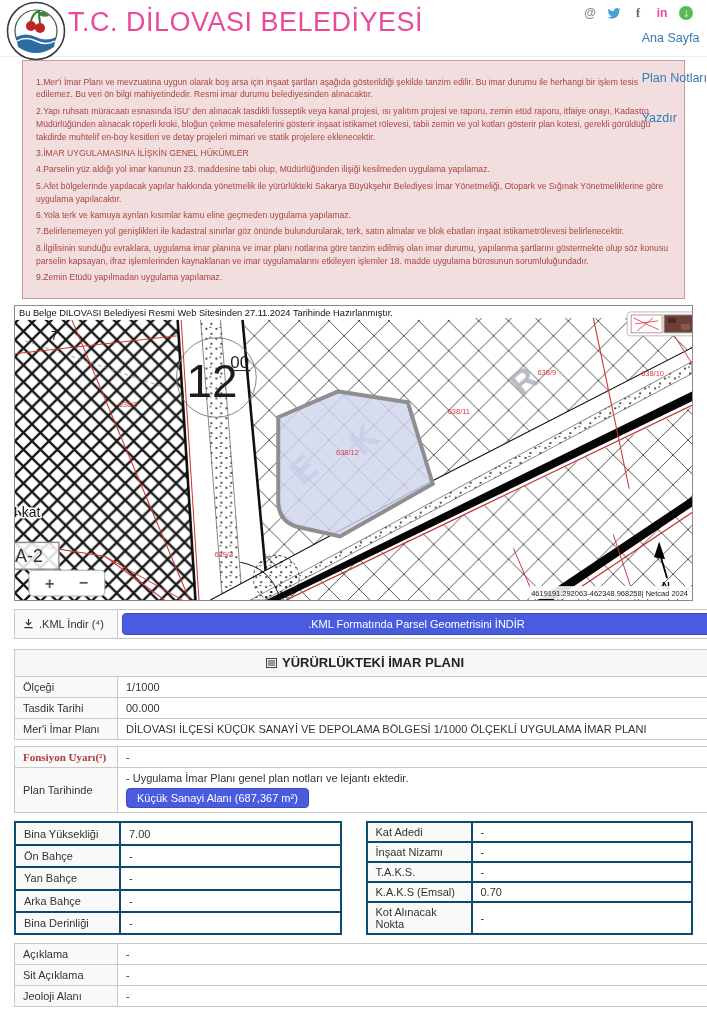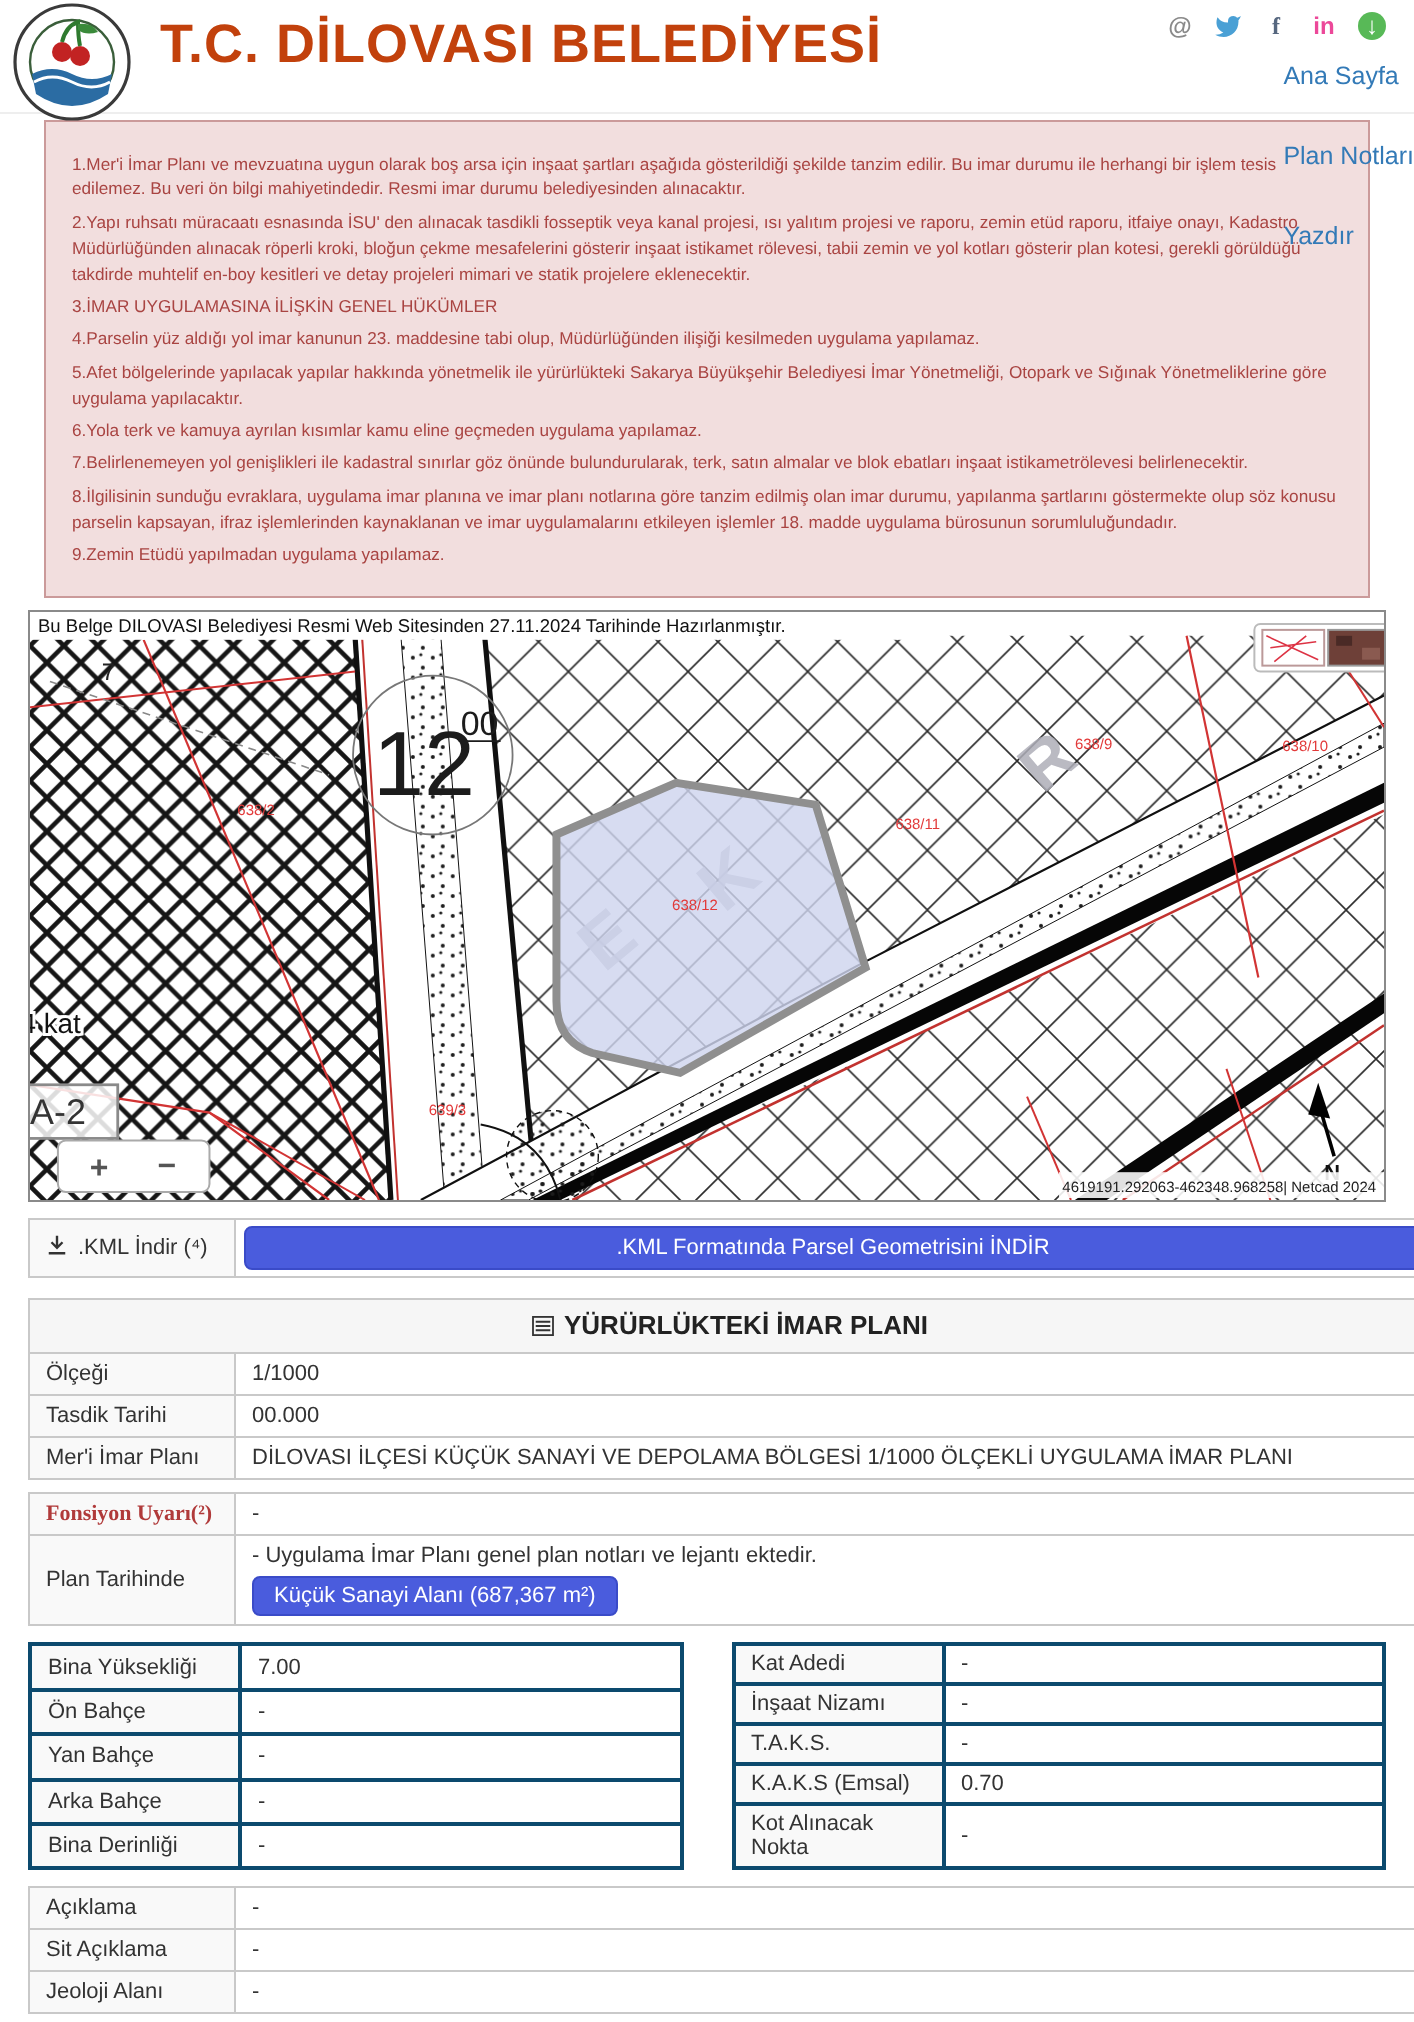--- a/index.html
+++ b/index.html
@@ -7,22 +7,22 @@
     width: 707px; height: 1011px; overflow: hidden;
     background: #fff; color: #333;
     font-family: "Liberation Sans", sans-serif;
   }
   .page { width: 707px; position: relative; }
 
   
   header { position: relative; height: 57px; border-bottom: 1px solid #eee; }
   .logo { position: absolute; left: 6px; top: 1px; width: 60px; height: 60px; }
   .site-title {
-    position: absolute; left: 80px; top: 7px;
-    font-size: 27px; font-weight: 700; color: #c2410c; letter-spacing: 0.5px;
+    position: absolute; left: 68px; top: 7px;
+    font-size: 27px; font-weight: 400; color: #ec4899; letter-spacing: 0.5px;
   }
   .social { position: absolute; right: 14px; top: 6px; display: flex; gap: 10px; align-items: center; }
   .social .sicon { width: 14px; height: 14px; display: inline-flex; align-items: center; justify-content: center;
     font-size: 12px; font-weight: bold; cursor: pointer; }
   .icon-at { color: #8a8a8a; font-weight: normal; }
   .icon-fb { color: #56677f; font-family: "Liberation Serif", serif; }
   .icon-in { color: #ec4899; font-size: 11px; }
   .icon-acc { width: 16px; height: 16px; border-radius: 50%; background: #58b957; color: #fff; font-size: 10px; }
   nav { position: absolute; right: 0px; top: 31px; display: flex; gap: 26px; white-space: nowrap; flex-direction: column; }
   nav a { color: #337ab7; font-size: 12.5px; text-decoration: none; cursor: pointer; }

